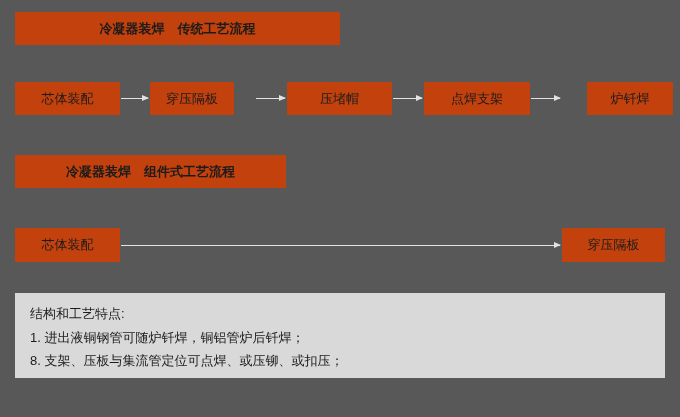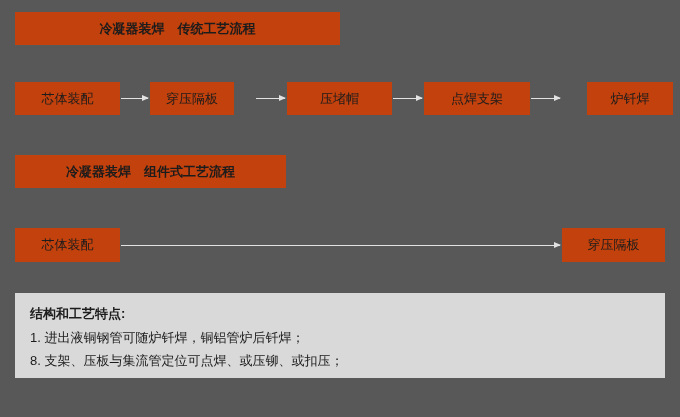--- a/index.html
+++ b/index.html
@@ -43,21 +43,21 @@
     position: absolute;
     left: 15px; top: 293px;
     width: 650px; height: 85px;
     background: #d9d9d9;
     color: #1c1c1c;
     box-sizing: border-box;
     padding: 11px 15px 0 15px;
     font-size: 13px;
     line-height: 1.55;
   }
-  .notes .notes-title { font-weight: bold; margin-bottom: 4px; }
+  .notes .notes-title { font-weight: normal; margin-bottom: 4px; }
   .notes .note-item { margin-top: 3px; }
 </style>
 </head>
 <body>
 
 <div class="stage">
 
   <div class="box title-box" style="left:15px; top:12px; width:325px; height:33px;">冷凝器装焊　传统工艺流程</div>
 
   <div class="box" style="left:15px; top:82px; width:105px; height:33px;">芯体装配</div>

